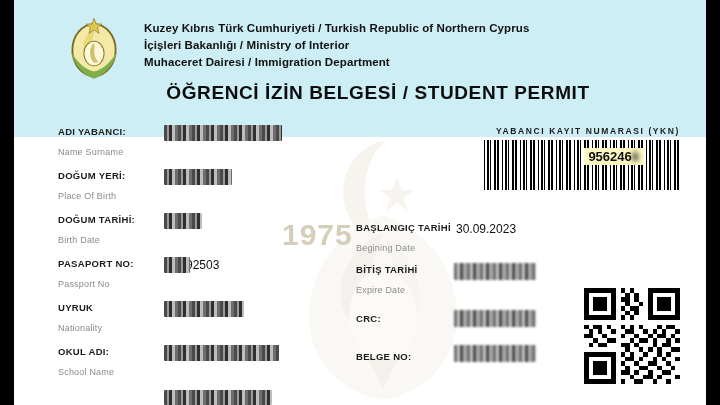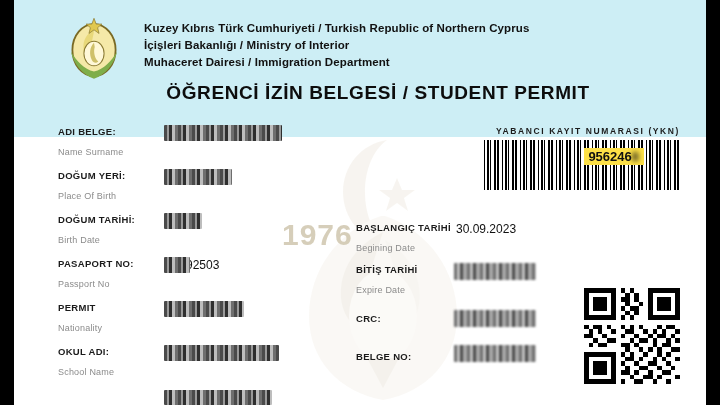--- a/index.html
+++ b/index.html
@@ -161,21 +161,21 @@
       #000 6px 7px, #fff 7px 10px, #000 10px 12px, #fff 12px 13px,
       #000 13px 15px, #fff 15px 18px);
   }
   .barcode-num {
     position: absolute;
     right: 62px;
     top: 148px;
     font-size: 13px;
     font-weight: bold;
     color: #111;
-    background: #fde047;
+    background: #fef9c3;
     padding: 1px 4px;
   }
   .barcode-num .blurred {
     display: inline-block;
     filter: blur(2.4px);
     letter-spacing: 1px;
   }
 
   
   .qr {
@@ -218,24 +218,24 @@
 
     <svg class="watermark" viewBox="0 0 230 285">
       <path d="M118 20 C92 24 74 46 74 72 C74 98 92 120 118 124 C104 114 96 94 96 72 C96 50 104 30 118 20 Z" fill="#e6ded0"></path>
       <path d="M128 58 L133 70 L146 70 L135 78 L139 91 L128 83 L117 91 L121 78 L110 70 L123 70 Z" fill="#e6ded0"></path>
       <path d="M112 96 C70 110 40 150 40 196 C40 240 70 272 114 280 C158 272 188 240 188 196 C188 150 158 110 116 96 Z" fill="#efe9df"></path>
       <path d="M114 112 C86 126 70 150 72 178 C74 200 90 214 110 216 C98 200 94 178 100 158 C104 142 110 124 114 112 Z" fill="#ddd4c2"></path>
       <path d="M116 120 C140 134 154 158 150 184 C147 204 134 216 116 218 C128 202 132 180 128 160 C124 142 119 130 116 120 Z" fill="#e8e1d4"></path>
       <ellipse cx="114" cy="196" rx="34" ry="46" fill="#f4efe6"></ellipse>
       <path d="M98 238 L114 268 L130 238 Z" fill="#ddd4c2"></path>
     </svg>
-    <div class="wm-year">1976</div>
+    <div class="wm-year">1975</div>
 
     <div class="field" style="left:44px; top:126px;">
-      <div class="lbl-tr">ADI BELGE:</div>
+      <div class="lbl-tr">ADI YABANCI:</div>
       <div class="lbl-en">Name Surname</div>
     </div>
     <div class="redact" style="left:150px; top:125px; width:118px; height:16px;"></div>
 
     <div class="field" style="left:44px; top:170px;">
       <div class="lbl-tr">DOĞUM YERİ:</div>
       <div class="lbl-en">Place Of Birth</div>
     </div>
     <div class="redact" style="left:150px; top:169px; width:68px; height:16px;"></div>
 
@@ -247,21 +247,21 @@
     <div class="redact" style="left:150px; top:213px; width:38px; height:16px;"></div>
 
     <div class="field" style="left:44px; top:258px;">
       <div class="lbl-tr">PASAPORT NO:</div>
       <div class="lbl-en">Passport No</div>
     </div>
     <div class="val" style="left:172px; top:258px;">92503</div>
     <div class="redact" style="left:150px; top:257px; width:26px; height:16px;"></div>
 
     <div class="field" style="left:44px; top:302px;">
-      <div class="lbl-tr">PERMIT</div>
+      <div class="lbl-tr">UYRUK</div>
       <div class="lbl-en">Nationality</div>
     </div>
     <div class="redact" style="left:150px; top:301px; width:80px; height:16px;"></div>
 
     <div class="field" style="left:44px; top:346px;">
       <div class="lbl-tr">OKUL ADI:</div>
       <div class="lbl-en">School Name</div>
     </div>
     <div class="redact" style="left:150px; top:345px; width:115px; height:16px;"></div>
 

